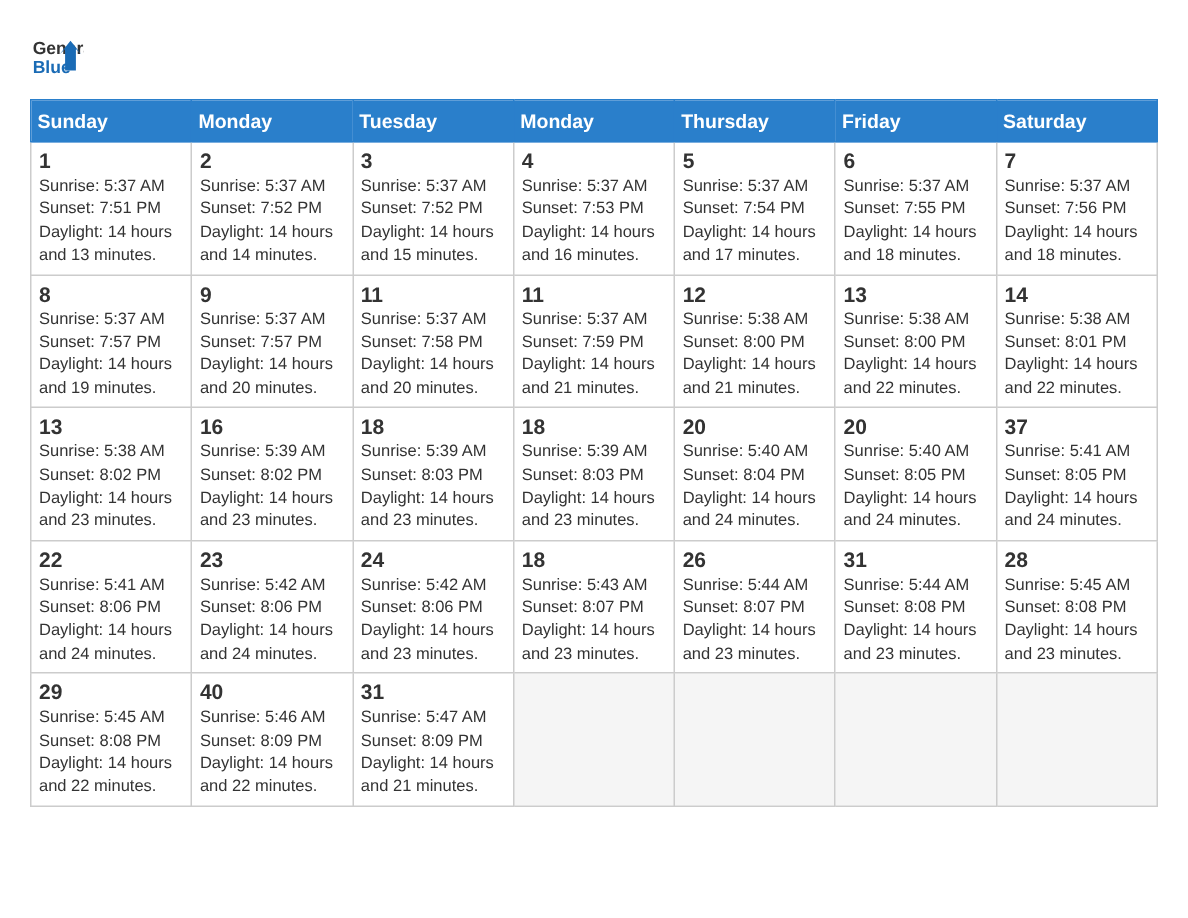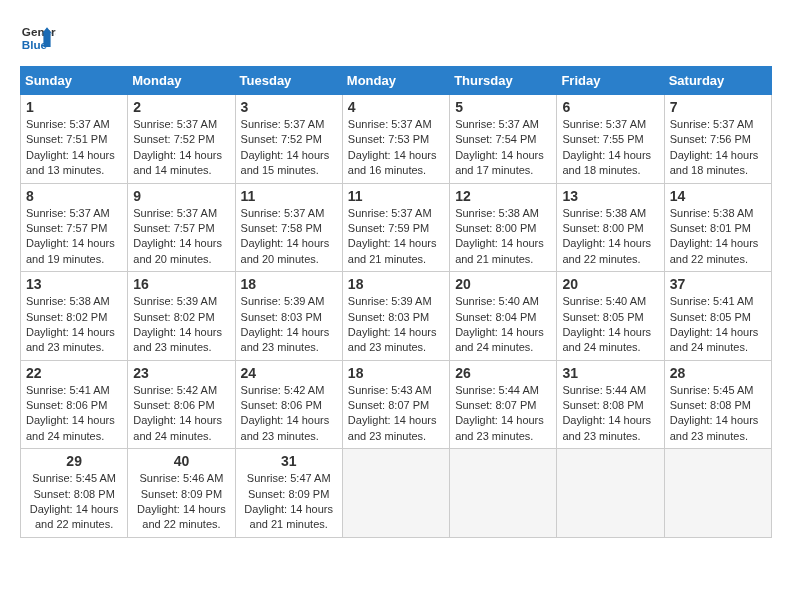--- a/index.html
+++ b/index.html
@@ -69,21 +69,20 @@
       display: block;
       margin-bottom: 2px;
     }
     .day-info {
       font-size: 11px;
       color: #333;
       line-height: 1.4;
     }
     tr:last-child td {
       min-height: 60px;
-      text-align: center;
     }
   </style>
 </head>
 <body>
 
 <div class="header-area">
   <div class="logo">
     <svg class="logo-icon" viewBox="0 0 40 40">
       <text x="2" y="18" font-size="13" font-weight="bold" fill="#333">General</text>
       <text x="2" y="32" font-size="13" font-weight="bold" fill="#1a6bb5">Blue</text>

